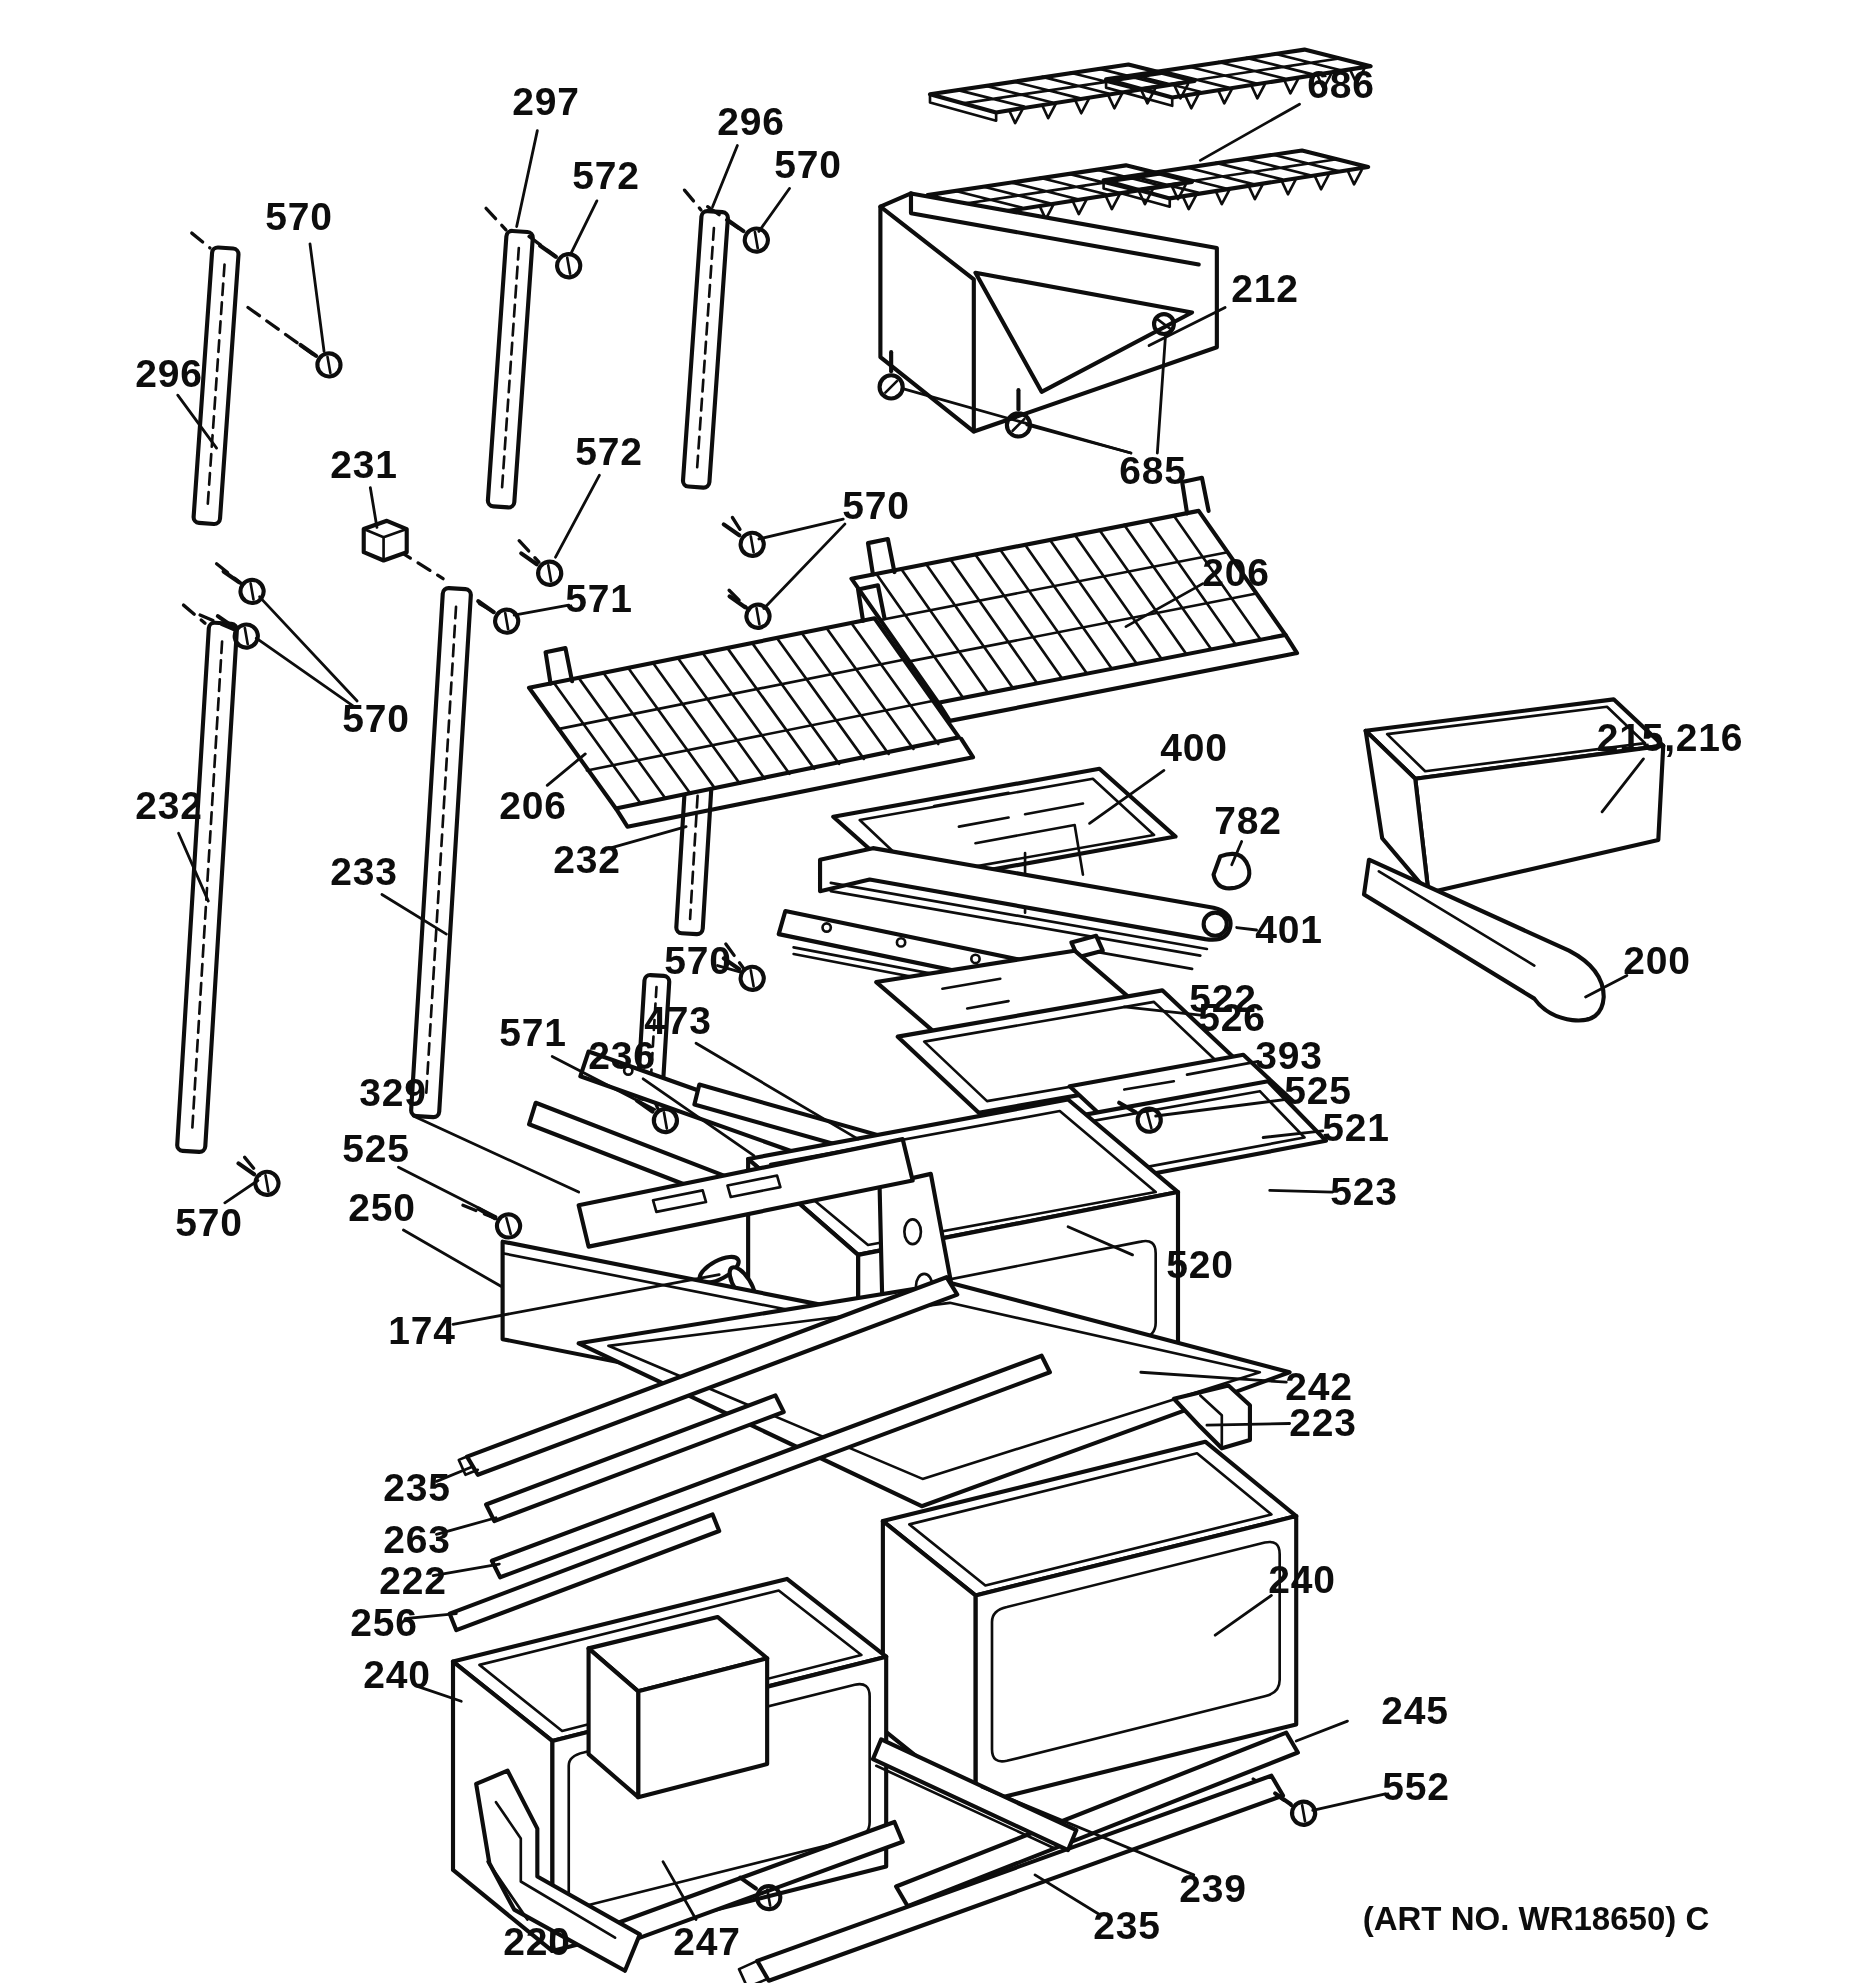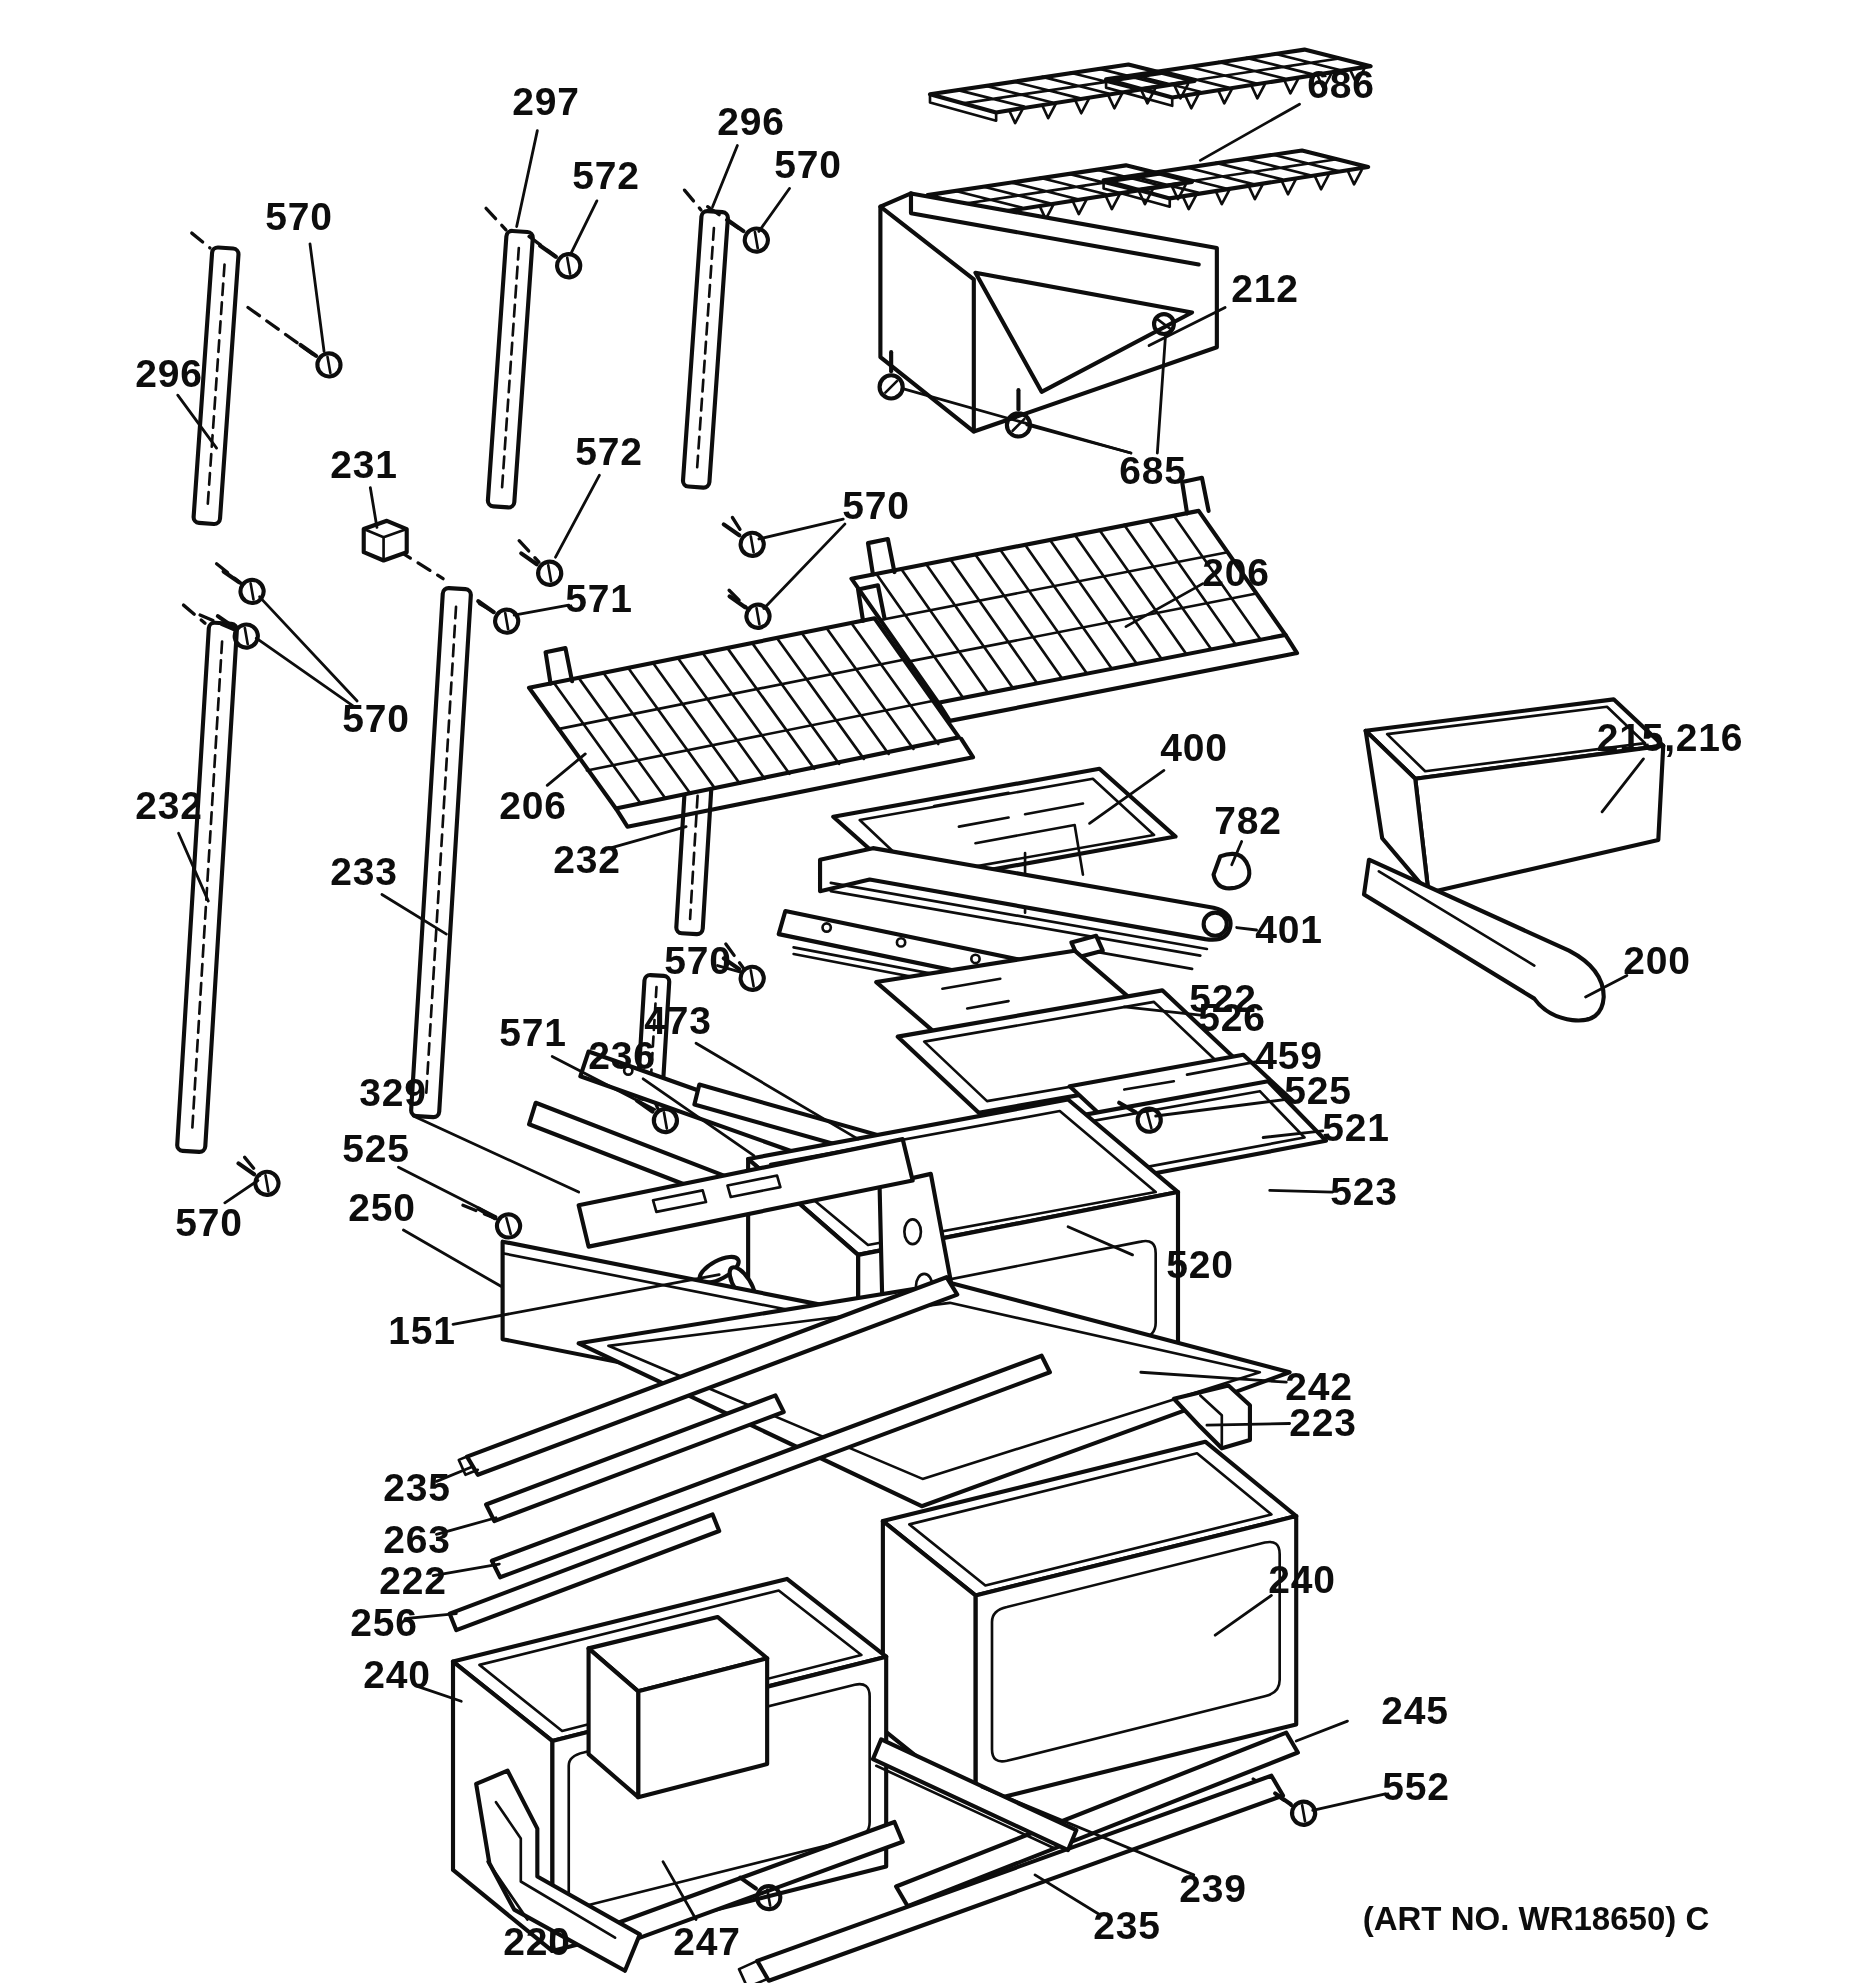--- a/index.html
+++ b/index.html
@@ -371,32 +371,32 @@
       <div class="callout" style="left: 587px; top: 860px;">232</div>
       <div class="callout" style="left: 364px; top: 872px;">233</div>
       <div class="callout" style="left: 698px; top: 961px;">570</div>
       <div class="callout" style="left: 1194px; top: 748px;">400</div>
       <div class="callout" style="left: 1248px; top: 821px;">782</div>
       <div class="callout" style="left: 1670px; top: 738px;">215,216</div>
       <div class="callout" style="left: 1289px; top: 930px;">401</div>
       <div class="callout" style="left: 1657px; top: 961px;">200</div>
       <div class="callout" style="left: 1223px; top: 975px; margin-top: 24px;">522</div>
       <div class="callout" style="left: 1232px; top: 1018px;">526</div>
-      <div class="callout" style="left: 1289px; top: 1056px;">459</div>
+      <div class="callout" style="left: 1289px; top: 1056px;">393</div>
       <div class="callout" style="left: 1318px; top: 1091px;">525</div>
       <div class="callout" style="left: 1356px; top: 1128px;">521</div>
       <div class="callout" style="left: 1364px; top: 1192px;">523</div>
       <div class="callout" style="left: 1200px; top: 1265px;">520</div>
       <div class="callout" style="left: 678px; top: 1021px;">473</div>
       <div class="callout" style="left: 622px; top: 1056px;">236</div>
       <div class="callout" style="left: 533px; top: 1033px;">571</div>
       <div class="callout" style="left: 393px; top: 1093px;">329</div>
       <div class="callout" style="left: 376px; top: 1149px;">525</div>
       <div class="callout" style="left: 382px; top: 1208px;">250</div>
-      <div class="callout" style="left: 422px; top: 1331px;">151</div>
+      <div class="callout" style="left: 422px; top: 1331px;">174</div>
       <div class="callout" style="left: 209px; top: 1223px;">570</div>
       <div class="callout" style="left: 1319px; top: 1387px;">242</div>
       <div class="callout" style="left: 1323px; top: 1423px;">223</div>
       <div class="callout" style="left: 417px; top: 1488px;">235</div>
       <div class="callout" style="left: 417px; top: 1540px;">263</div>
       <div class="callout" style="left: 413px; top: 1581px;">222</div>
       <div class="callout" style="left: 384px; top: 1623px;">256</div>
       <div class="callout" style="left: 397px; top: 1675px;">240</div>
       <div class="callout" style="left: 1302px; top: 1580px;">240</div>
       <div class="callout" style="left: 1379px; top: 1711px; margin-left: 36px;">245</div>

